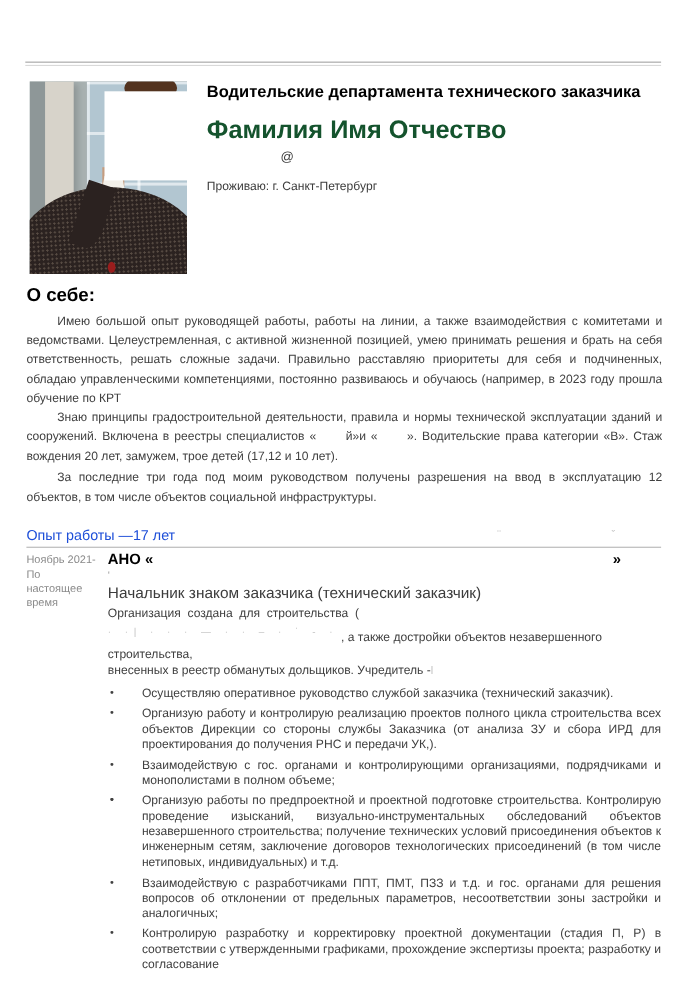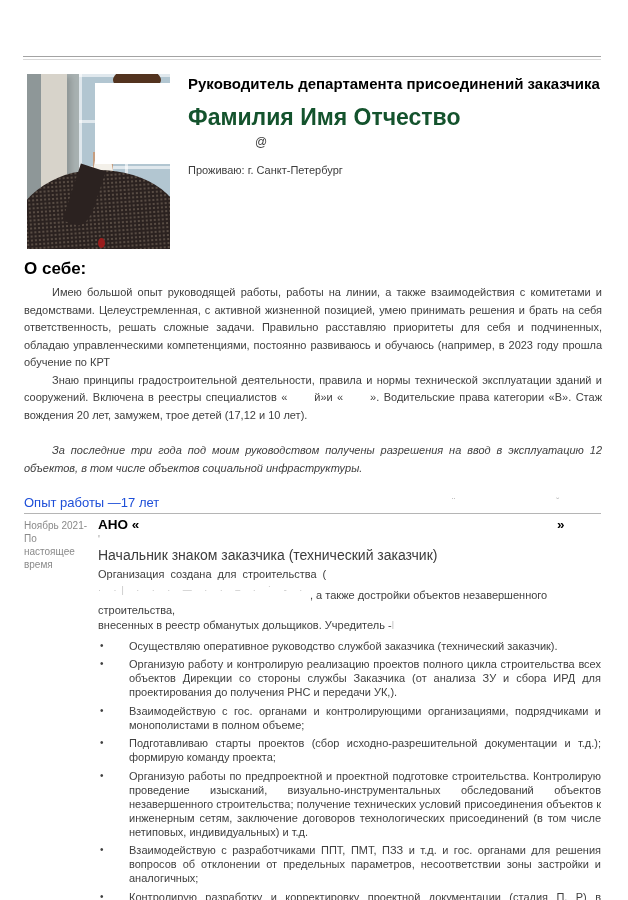--- a/index.html
+++ b/index.html
@@ -58,21 +58,21 @@
   .email-row{font-size:12px;color:#3c3c3c;margin-top:5px;padding-left:67px;}
   .location-row{font-size:11px;color:#3c3c3c;margin-top:15px;}
   .relocation-row{font-size:11px;color:#3c3c3c;margin-top:6px;}
   
   .about{margin:10px 26px 0 24px;}
   .about-heading{font-size:17px;font-weight:bold;color:#000;margin-bottom:5px;}
   .about p{margin:0;font-size:11px;line-height:17.5px;text-align:justify;text-indent:28px;color:#404040;}
   .award{font-size:11px;line-height:13.5px;color:#404040;margin:2px 0;}
   .award-l1{padding-left:26px;word-spacing:2.5px;}
   .award-l2{padding-left:15px;}
-  .about .p-last{margin-top:18px;font-style:italic;}
+  .about .p-last{margin-top:2px;}
   
   .exp{margin:18px 27px 0 24px;position:relative;}
   .exp-heading{font-size:13px;color:#1d4ed8;}
   .hdr-remnant{position:absolute;color:#b5b5b5;font-size:10px;top:2px;}
   .hdr-remnant.m1{left:428px;}
   .hdr-remnant.m2{left:532px;}
   .exp-rule{border-top:1px solid #b5b5b5;margin-top:3px;}
   .exp-row{display:flex;margin-top:3px;}
   .dates{flex:0 0 66px;font-size:10px;line-height:13px;color:#8a8a8a;padding-top:2px;}
   .exp-main{flex:1;margin-left:8px;position:relative;}
@@ -104,21 +104,21 @@
       <div class="ph-window"></div>
       <div class="ph-hair"></div>
       <div class="ph-neck"></div>
       <div class="ph-blouse"></div>
       <div class="ph-jacket"></div>
       <div class="ph-collar"></div>
       <div class="ph-facebox"></div>
       <div class="ph-nail"></div>
     </div>
     <div class="header-right">
-      <div class="position-title">Руководитель департамента присоединений заказчика</div>
+      <div class="position-title">Водительские департамента технического заказчика</div>
       <div class="person-name">Фамилия Имя Отчество</div>
       <div class="email-row">@</div>
       <div class="location-row">Проживаю: г. Санкт-Петербург</div>
     </div>
   </div>
 
   <div class="about">
     <div class="about-heading">О себе:</div>
     <p>Имею большой опыт руководящей работы, работы на линии, а также взаимодействия с комитетами и ведомствами. Целеустремленная, с активной жизненной позицией, умею принимать решения и брать на себя ответственность, решать сложные задачи. Правильно расставляю приоритеты для себя и подчиненных, обладаю управленческими компетенциями, постоянно развиваюсь и обучаюсь (например, в 2023 году прошла обучение по КРТ</p>
     <p>Знаю принципы градостроительной деятельности, правила и нормы технической эксплуатации зданий и сооружений. Включена в реестры специалистов «&nbsp;&nbsp;&nbsp;&nbsp;&nbsp;&nbsp;й»и «&nbsp;&nbsp;&nbsp;&nbsp;&nbsp;&nbsp;». Водительские права категории «В». Стаж вождения 20 лет, замужем, трое детей (17,12 и 10 лет).</p>
@@ -161,21 +161,20 @@
               <span class="btext">Организую работу и контролирую реализацию проектов полного цикла строительства всех объектов Дирекции со стороны службы Заказчика (от анализа ЗУ и сбора ИРД для проектирования до получения РНС и передачи УК,).</span>
             </li>
 
             <li>
               <span class="bmark">•</span>
               <span class="btext">Взаимодействую с гос. органами и контролирующими организациями, подрядчиками и монополистами в полном объеме;</span>
             </li>
 
             <li>
               <span class="bmark">•</span>
-              <span class="btext">Подготавливаю старты проектов (сбор исходно-разрешительной документации и т.д.); формирую команду проекта;</span>
             </li>
 
             <li>
               <span class="bmark">•</span>
               <span class="btext">Организую работы по предпроектной и проектной подготовке строительства. Контролирую проведение изысканий, визуально-инструментальных обследований объектов незавершенного строительства; получение технических условий присоединения объектов к инженерным сетям, заключение договоров технологических присоединений (в том числе нетиповых, индивидуальных) и т.д.</span>
             </li>
 
             <li>
               <span class="bmark">•</span>
               <span class="btext">Взаимодействую с разработчиками ППТ, ПМТ, ПЗЗ и т.д. и гос. органами для решения вопросов об отклонении от предельных параметров, несоответствии зоны застройки и аналогичных;</span>

